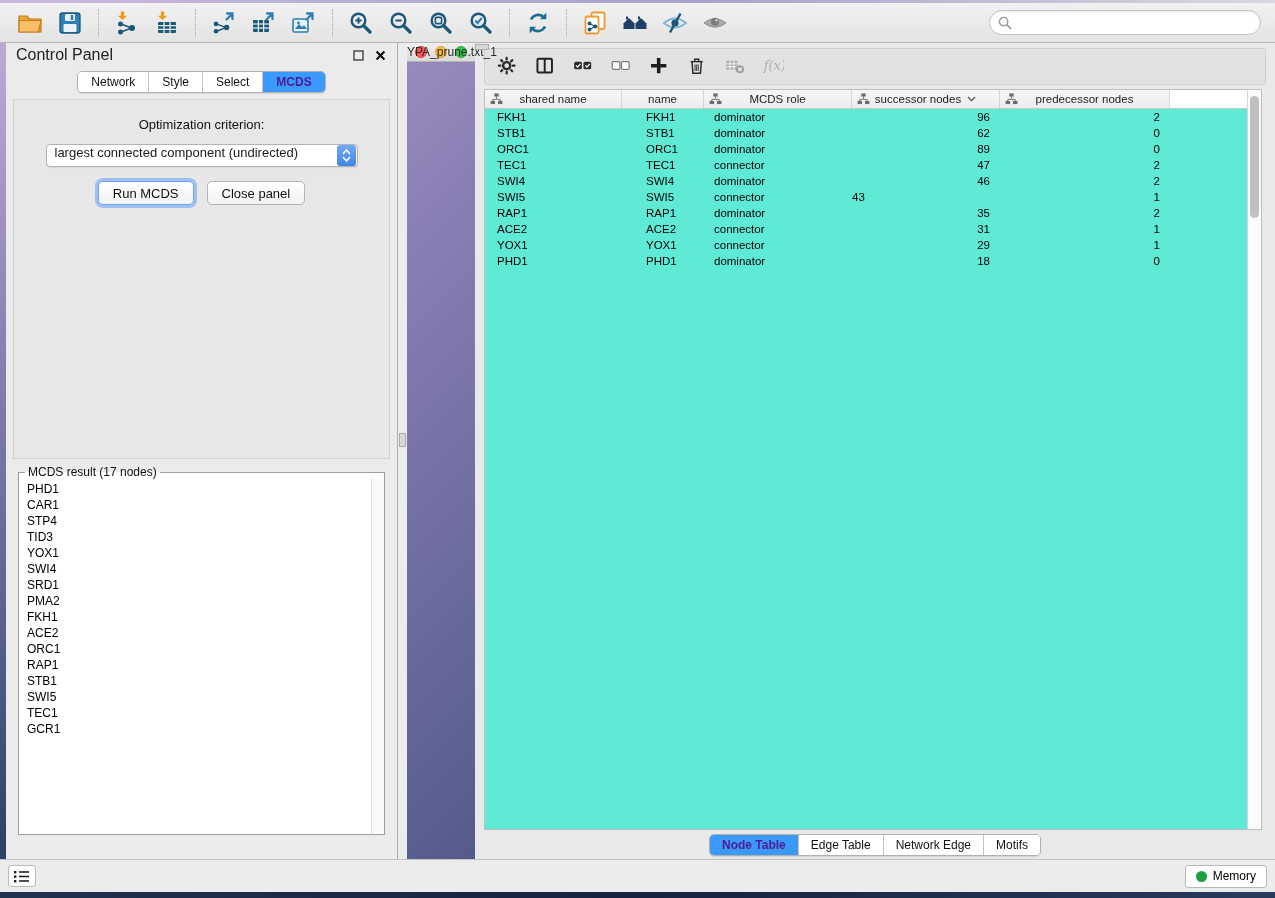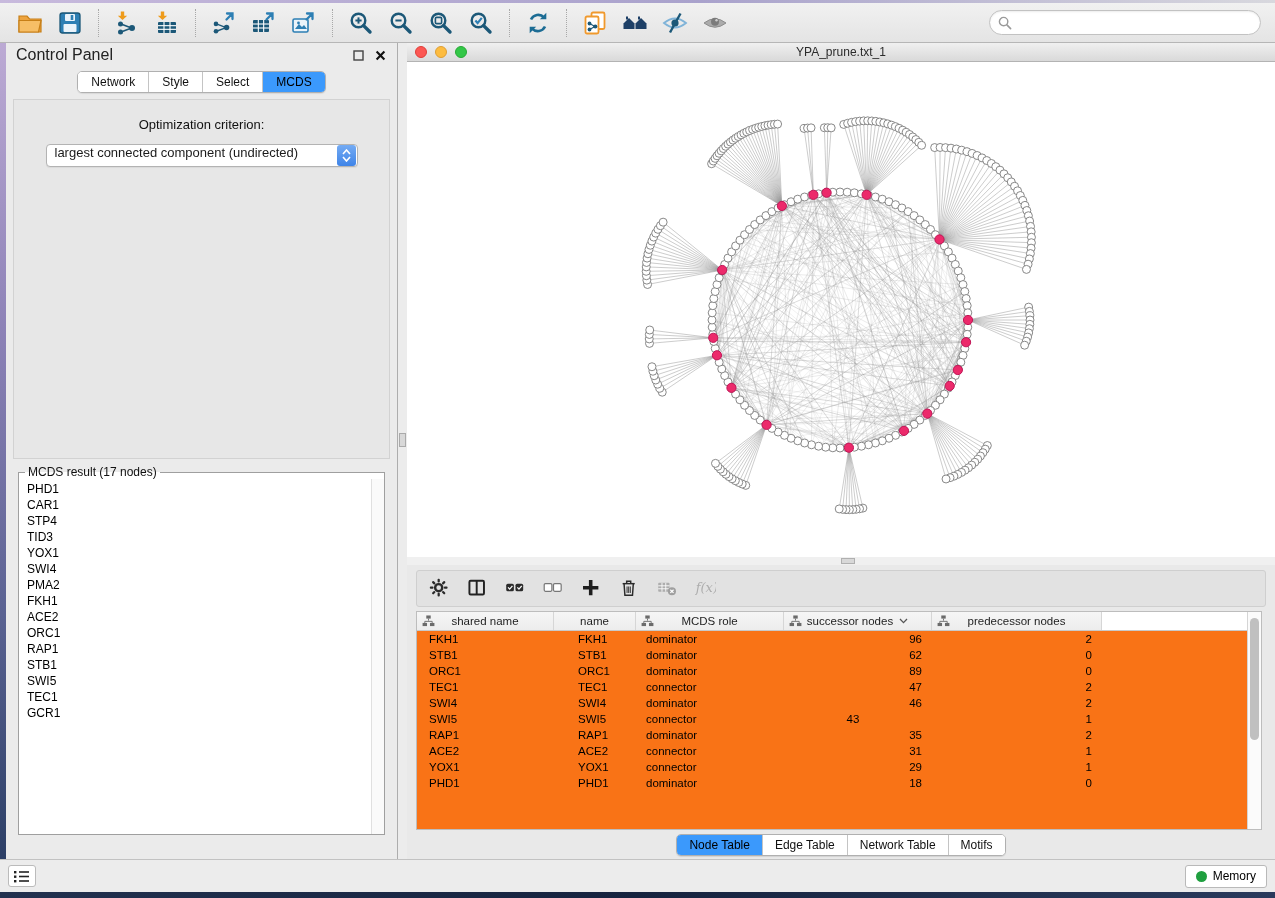--- a/index.html
+++ b/index.html
@@ -33,21 +33,21 @@
   .panel-title { height:24px; display:flex; align-items:center; padding:0 10px; font-size:16px; color:#222; }
   .panel-title .sp { flex:1; }
   .mini { width:13px; height:13px; margin-left:9px; display:flex; align-items:center; justify-content:center; }
   .mini svg { width:11px; height:11px; }
 
   .seg { display:flex; justify-content:center; align-items:center; height:30px; }
   .seg-inner { display:flex; border:1px solid #b0b0b0; border-radius:5px; overflow:hidden; background:#fff;
                box-shadow:0 1px 1px rgba(0,0,0,.08); }
   .seg-btn { padding:3px 13px; font-size:12px; background:#fff; border-right:1px solid #c4c4c4; color:#111; cursor:default; }
   .seg-btn:last-child { border-right:none; }
-  .seg-btn.active { background:#3b99fc; color:#000000; }
+  .seg-btn.active { background:#3b99fc; color:#4c1d95;font-weight:bold; }
 
   .settings-box { margin:2px 7px 0 7px; height:360px; background:#e7e7e7; border:1px solid #d2d2d2; }
   .opt-label { text-align:center; margin-top:17px; font-size:13px; color:#111; }
   .dropdown { width:312px; height:23px; margin:12px auto 0 auto; background:#fff; border:1px solid #b3b3b3;
               border-radius:4px; display:flex; align-items:flex-start; font-size:13px; box-shadow:0 1px 1px rgba(0,0,0,.06); }
   .dropdown .dval { flex:1; padding-left:8px; white-space:nowrap; overflow:hidden; }
   .dropdown .stepper { width:19px; height:21px; border-radius:3px; margin-right:1px;
                        background:linear-gradient(#74abf3,#3f84e8); display:flex; flex-direction:column;
                        align-items:center; justify-content:center; gap:1px; }
   .stepper svg { width:9px; height:6px; }
@@ -67,41 +67,41 @@
 
   
   .v-split { width:9px; background:#ececec; position:relative; }
   .v-split .grip { position:absolute; left:1px; top:390px; width:7px; height:14px; background:#d8d8d8;
                    border:1px solid #aaa; }
   .h-split { height:8px; background:#f0f0f0; position:relative; }
   .h-split .grip { position:absolute; top:1px; left:50%; width:14px; height:6px; background:#d8d8d8;
                    border:1px solid #b0b0b0; }
 
   
-  .right-col { flex:1; display:flex; flex-direction:column; min-width:0; }
+  .right-col { flex:1; display:flex; min-width:0; }
   .net-titlebar { height:19px; background:linear-gradient(#f0f0f0,#d9d9d9); border-bottom:1px solid #b3b3b3;
                   display:flex; align-items:center; padding:0 8px; position:relative; }
   .lights { display:flex; gap:8px; }
   .light { width:12px; height:12px; border-radius:50%; }
   .light.red { background:#fc5753; border:1px solid #df3e38; }
   .light.yellow { background:#fdbc40; border:1px solid #de9f34; }
   .light.green { background:#33c748; border:1px solid #27aa35; }
   .net-title { position:absolute; left:0; right:0; text-align:center; font-size:12px; color:#2b2b2b; pointer-events:none; }
   .net-canvas { height:495px; background:#fff; position:relative; overflow:hidden; }
   .net-canvas svg { position:absolute; inset:0; width:100%; height:100%; }
 
   
   .table-panel { flex:1; background:#e9e9e9; display:flex; flex-direction:column; min-height:0; }
   .tp-toolbar { margin:5px 9px 4px 9px; height:37px; background:#e2e2e2; border:1px solid #cfcfcf;
                 border-radius:3px; display:flex; align-items:center; padding-left:10px; gap:14px; }
   .tp-toolbar .ticon { width:24px; height:24px; display:flex; align-items:center; justify-content:center; }
   .tp-toolbar .ticon svg { width:21px; height:21px; }
   .tp-toolbar .ticon.disabled { opacity:.95; }
 
-  .tablebox { flex:1; margin:0 13px 0 9px; background:#f97316; border:1px solid #bdbdbd; display:flex; min-height:0; }
+  .tablebox { flex:1; margin:0 13px 0 9px; background:#5eead4; border:1px solid #bdbdbd; display:flex; min-height:0; }
   .tcols { flex:1; display:flex; flex-direction:column; min-width:0; }
   .thead { height:19px; background:linear-gradient(#f6f6f6,#ededed); border-bottom:1px solid #c9c9c9;
            display:flex; flex:0 0 auto; }
   .th { position:relative; display:flex; align-items:center; justify-content:center; font-size:11.5px; color:#1e1e1e;
         border-right:1px solid #d6d6d6; }
   .th .cicon { position:absolute; left:5px; width:13px; height:12px; }
   .th .chev { width:9px; height:6px; margin-left:6px; }
   .tbody { flex:1; overflow:hidden; }
   .tr { height:16px; display:flex; align-items:center; font-size:11.5px; color:#000; }
   .td { white-space:nowrap; overflow:hidden; }
@@ -325,33 +325,38 @@
           <span class="dval">largest connected component (undirected)</span>
           <span class="stepper">
             <svg viewBox="0 0 9 6">
                 <path d="M1 5l3.5-4L8 5" fill="none" stroke="#fff" stroke-width="1.6"></path>
               </svg>
             <svg viewBox="0 0 9 6">
                 <path d="M1 1l3.5 4L8 1" fill="none" stroke="#fff" stroke-width="1.6"></path>
               </svg>
           </span>
         </div>
+        <div class="btn-row">
+          <button class="pbtn focused">Run MCDS</button>
+          <button class="pbtn">Close panel</button>
+        </div>
       </div>
 
       <div class="result-wrap">
         <fieldset class="result">
           <legend>MCDS result (17 nodes)</legend>
           <div class="result-body">
             <ul class="result-list" id="result-list">
                 <li>PHD1</li>
                 <li>CAR1</li>
                 <li>STP4</li>
                 <li>TID3</li>
                 <li>YOX1</li>
                 <li>SWI4</li>
+                <li>SRD1</li>
                 <li>PMA2</li>
                 <li>FKH1</li>
                 <li>ACE2</li>
                 <li>ORC1</li>
                 <li>RAP1</li>
                 <li>STB1</li>
                 <li>SWI5</li>
                 <li>TEC1</li>
                 <li>GCR1</li>
               </ul>
@@ -1371,21 +1376,21 @@
                   <div class="td" style="width: 137px; flex: 0 0 137px; text-align: left; padding-left: 12px;">SWI4</div>
                   <div class="td" style="width: 82px; flex: 0 0 82px; text-align: left; padding-left: 24px;">SWI4</div>
                   <div class="td" style="width: 148px; flex: 0 0 148px; text-align: left; padding-left: 10px;">dominator</div>
                   <div class="td" style="width: 148px; flex: 0 0 148px; text-align: right; padding-right: 10px;">46</div>
                   <div class="td" style="width: 170px; flex: 0 0 170px; text-align: right; padding-right: 10px;">2</div>
                 </div>
                 <div class="tr">
                   <div class="td" style="width: 137px; flex: 0 0 137px; text-align: left; padding-left: 12px;">SWI5</div>
                   <div class="td" style="width: 82px; flex: 0 0 82px; text-align: left; padding-left: 24px;">SWI5</div>
                   <div class="td" style="width: 148px; flex: 0 0 148px; text-align: left; padding-left: 10px;">connector</div>
-                  <div class="td" style="width: 148px; flex: 0 0 148px; text-align: center; padding-right: 10px;">43</div>
+                  <div class="td" style="width: 148px; flex: 0 0 148px; text-align: left; padding-right: 10px;">43</div>
                   <div class="td" style="width: 170px; flex: 0 0 170px; text-align: right; padding-right: 10px;">1</div>
                 </div>
                 <div class="tr">
                   <div class="td" style="width: 137px; flex: 0 0 137px; text-align: left; padding-left: 12px;">RAP1</div>
                   <div class="td" style="width: 82px; flex: 0 0 82px; text-align: left; padding-left: 24px;">RAP1</div>
                   <div class="td" style="width: 148px; flex: 0 0 148px; text-align: left; padding-left: 10px;">dominator</div>
                   <div class="td" style="width: 148px; flex: 0 0 148px; text-align: right; padding-right: 10px;">35</div>
                   <div class="td" style="width: 170px; flex: 0 0 170px; text-align: right; padding-right: 10px;">2</div>
                 </div>
                 <div class="tr">
@@ -1413,21 +1418,21 @@
           </div>
           <div class="tscroll">
               <div class="thumb"></div>
             </div>
         </div>
 
         <div class="tp-tabs">
           <div class="seg-inner" id="tp-tabs-inner">
               <div class="seg-btn active">Node Table</div>
               <div class="seg-btn">Edge Table</div>
-              <div class="seg-btn">Network Table</div>
+              <div class="seg-btn">Network Edge</div>
               <div class="seg-btn">Motifs</div>
             </div>
         </div>
       </div>
     </div>
   </div>
 
   <div class="status-bar">
     <div class="status-menu-btn">
       <svg viewBox="0 0 16 13">

